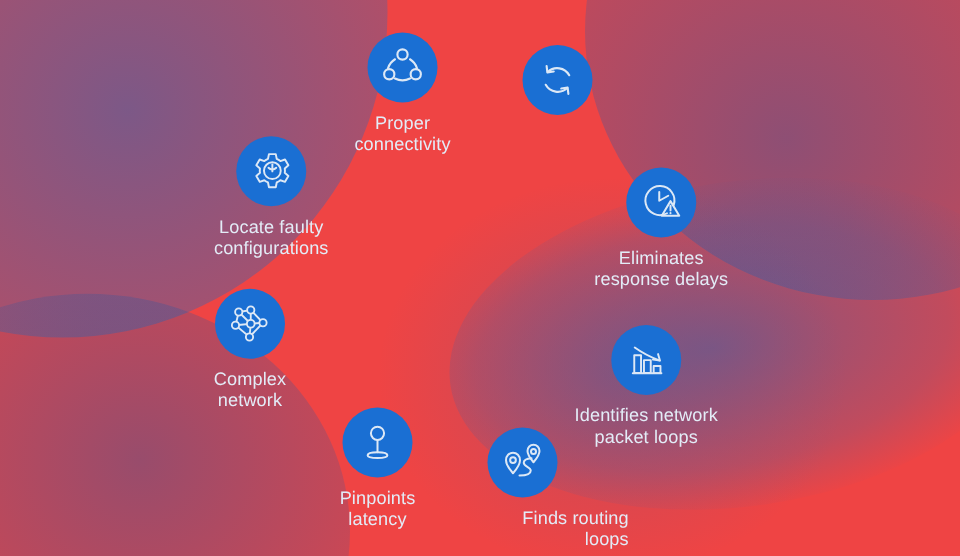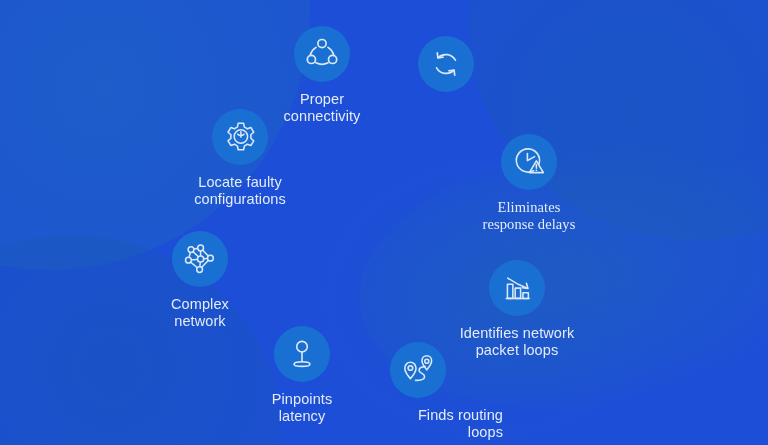--- a/index.html
+++ b/index.html
@@ -85,21 +85,21 @@
     font-size: 14.5px;
     line-height: 17px;
     letter-spacing: 0.1px;
     font-weight: 400;
     white-space: pre-line;
   }
 </style>
 </head>
 <body>
 
-<div id="stage" style="background: #1d4ed8; width: 768px; height: 445px;">
+<div id="stage" style="background: #ef4444; width: 768px; height: 445px;">
 
   <div class="bg-blob" id="blob-topleft"></div>
   <div class="bg-blob" id="blob-topright"></div>
   <div class="bg-blob" id="blob-center"></div>
   <div class="bg-blob" id="blob-bottomright"></div>
   <div class="bg-blob" id="blob-bottomleft"></div>
 
   <div class="feature" id="feat-0" style="left: 322px; top: 26px;">
     <div class="badge" style="background: rgb(26, 111, 211);">
       <span>
@@ -123,21 +123,21 @@
         <svg width="34" height="34" viewBox="0 0 34 34" fill="none" stroke="#dce8f6" stroke-width="1.7" stroke-linecap="round" stroke-linejoin="round">
           <path d="M9.2 10.6 A 11 11 0 0 1 26.4 13.2"></path>
           <path d="M8.3 5.9 L 8.9 11.0 L 14.0 10.2"></path>
           <path d="M24.8 23.4 A 11 11 0 0 1 7.6 20.8"></path>
           <path d="M25.7 28.1 L 25.1 23.0 L 20.0 23.8"></path>
         </svg>
       </span>
     </div>
   </div>
 
-  <div class="feature" id="feat-2" style="left: 240px; top: 109px;">
+  <div class="feature" id="feat-2" style="left: 217px; top: 109px;">
     <div class="badge" style="background: rgb(26, 111, 211);">
       <span>
         <svg width="35" height="35" viewBox="0 0 36 36" fill="none" stroke="#dce8f6" stroke-width="1.6" stroke-linejoin="round" stroke-linecap="round">
           <path d="M21.2 3.4 L22.0 7.3 A11.4 11.4 0 0 1 25.0 9.1 L28.8 7.8 L31.6 12.6 L28.6 15.2 A11.4 11.4 0 0 1 28.6 18.8 L31.6 21.4 L28.8 26.2 L25.0 24.9 A11.4 11.4 0 0 1 22.0 26.7 L21.2 30.6 L15.6 30.6 L14.8 26.7 A11.4 11.4 0 0 1 11.8 24.9 L8.0 26.2 L5.2 21.4 L8.2 18.8 A11.4 11.4 0 0 1 8.2 15.2 L5.2 12.6 L8.0 7.8 L11.8 9.1 A11.4 11.4 0 0 1 14.8 7.3 L15.6 3.4 Z"></path>
           <circle cx="18.4" cy="17" r="6.9"></circle>
           <path d="M18.4 12.0 L18.4 17.6"></path>
           <path d="M15.2 14.6 A 4.3 4.3 0 0 0 21.6 14.6"></path>
         </svg>
       </span>
     </div>
@@ -150,21 +150,21 @@
       <span>
         <svg width="34" height="34" viewBox="0 0 34 34" fill="none" stroke="#dce8f6" stroke-width="1.6" stroke-linecap="round" stroke-linejoin="round">
           <path d="M21.6 25.6 A 11.6 11.6 0 1 1 27.0 19.0"></path>
           <path d="M15.4 8.6 L15.4 15.6 L22.6 11.6"></path>
           <path d="M24.4 15.9 L31.4 27.6 L17.4 27.6 Z"></path>
           <path d="M24.4 19.6 L24.4 23.3"></path>
           <path d="M24.4 25.3 L24.4 25.5"></path>
         </svg>
       </span>
     </div>
-    <div class="feature-label" style="color: rgb(227, 236, 247); font-family: Liberation Serif, serif;">Eliminates
+    <div class="feature-label" style="color: rgb(227, 236, 247);">Eliminates
 response delays</div>
   </div>
 
   <div class="feature" id="feat-4" style="left: 200px; top: 231px;">
     <div class="badge" style="background: rgb(26, 111, 211);">
       <span>
         <svg width="34" height="34" viewBox="0 0 34 34" fill="none" stroke="#dce8f6" stroke-width="1.5" stroke-linecap="round">
           <path d="M8.0 7.6 L17.6 6.0 L17.6 17.0 L8.0 7.6 Z"></path>
           <path d="M17.6 6.0 L27.4 16.2 L17.6 17.0"></path>
           <path d="M5.4 18.2 L17.6 17.0 L16.6 27.6 L5.4 18.2 Z"></path>

